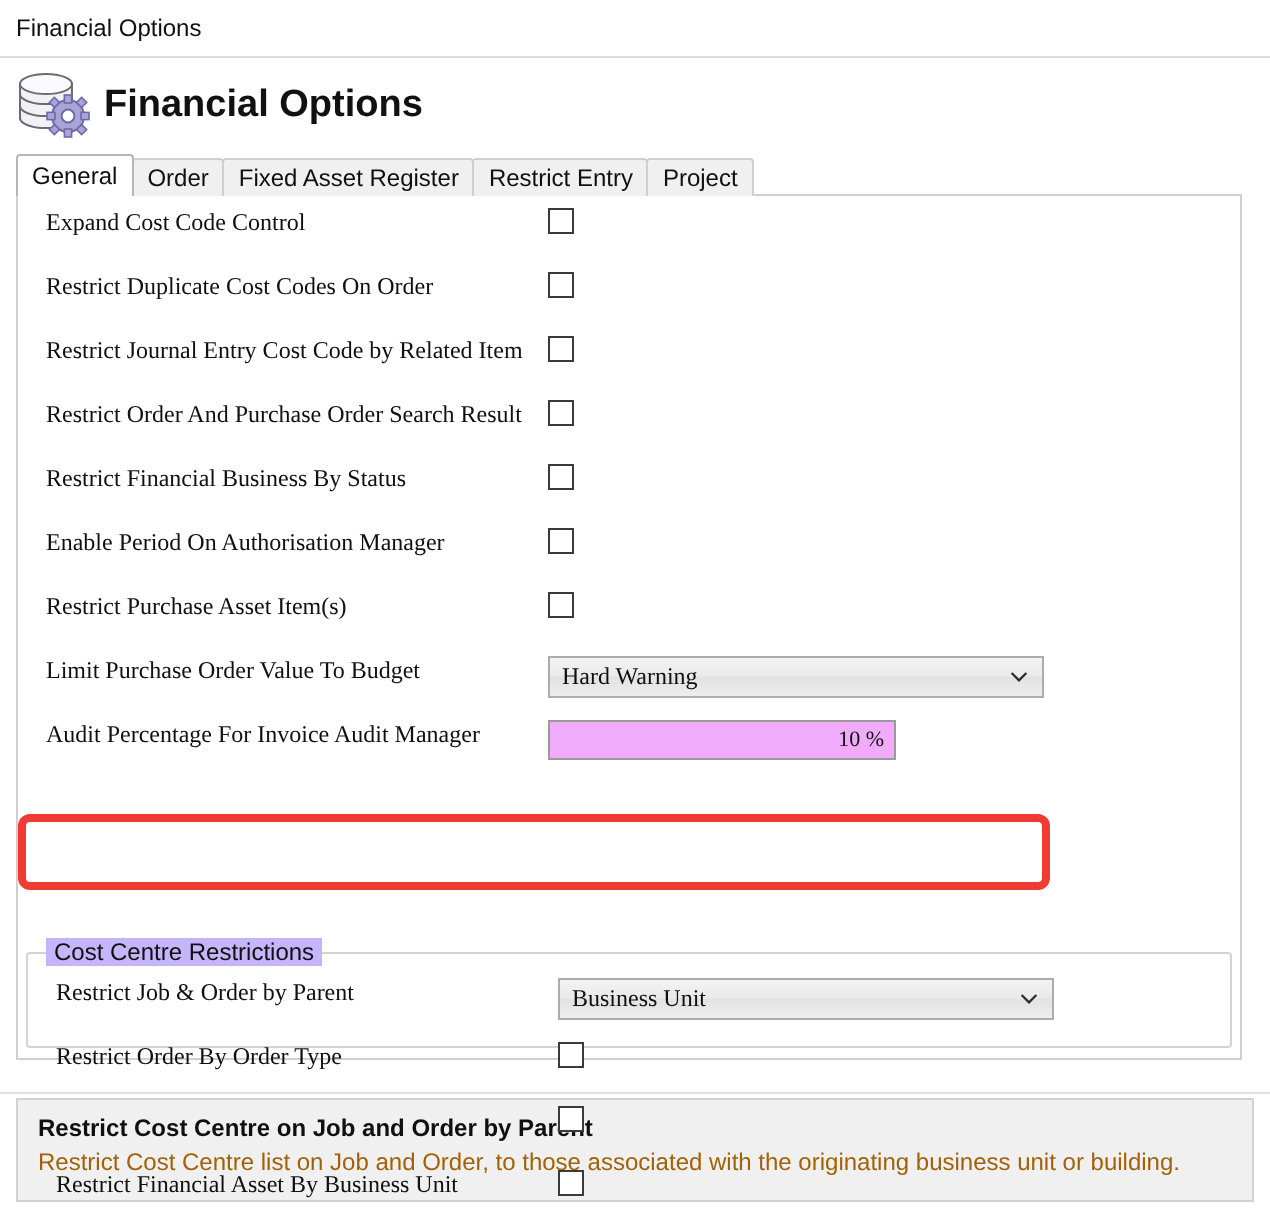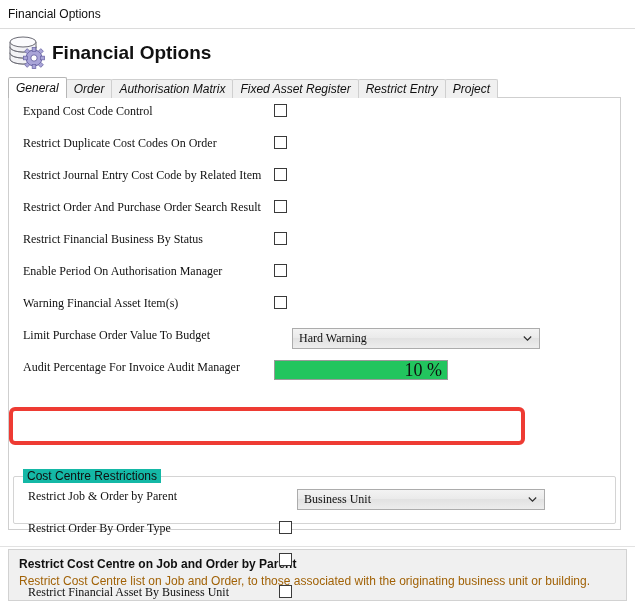--- a/index.html
+++ b/index.html
@@ -74,21 +74,20 @@
     padding: 0 7px;
     font-size: 12px;
     background: #f0f0f0;
     border: 1px solid #cfcfcf;
     border-bottom: none;
     box-sizing: border-box;
     color: #101010;
     margin-right: -1px;
     border-radius: 2px 2px 0 0;
     white-space: nowrap;
-    font-style: italic;
   }
   .tab.active {
     background: #ffffff;
     height: 21px;
     line-height: 20px;
     border-color: #b6b6b6;
     position: relative;
     z-index: 4;
   }
 
@@ -138,66 +137,65 @@
     width: 248px;
     height: 21px;
     border: 1px solid #acacac;
     background: linear-gradient(to bottom, #f3f3f3 0%, #eaeaea 48%, #e2e2e2 50%, #ededed 100%);
     box-sizing: border-box;
     display: flex;
     align-items: center;
     position: relative;
     font-size: 12px;
     color: #101010;
-    margin-left: 18px;
   }
   .combo .combo-text {
     padding-left: 6px;
     white-space: nowrap;
   }
   .combo .chev {
     position: absolute;
     right: 7px;
     top: 50%;
     width: 9px;
     height: 9px;
     margin-top: -5px;
   }
   .combo .chev svg { display:block; }
 
   .numbox {
     width: 174px;
     height: 20px;
     border: 1px solid #9a9a9a;
-    background: #22c55e;
+    background: #f0abfc;
     box-sizing: border-box;
     display: flex;
     align-items: center;
     justify-content: flex-end;
-    font-size: 18px;
+    font-size: 11px;
     color: #101010;
     padding-right: 5px;
   }
 
   
   .groupbox {
     position: absolute;
     left: 4px;
     right: 4px;
     top: 378px;
     bottom: 5px;
     border: 1px solid #d4d4d4;
     border-radius: 2px;
     box-sizing: border-box;
   }
   .groupbox-legend {
     position: absolute;
     top: -8px;
     left: 9px;
-    background: #14b8a6;
+    background: #c4b5fd;
     padding: 0 4px;
     font-size: 12px;
     color: #101010;
     white-space: nowrap;
   }
   .groupbox .rows-area { padding-top: 12px; }
 
   
   .red-highlight {
     position: absolute;
@@ -281,21 +279,20 @@
         <circle cx="0" cy="0" r="3.2" fill="#ffffff" stroke="#6f6aa8" stroke-width="1"></circle>
       </g>
     </svg>
   </span>
   <span class="page-title">Financial Options</span>
 </div>
 
 <div class="tabstrip">
   <div class="tab active"><span>General</span></div>
   <div class="tab"><span>Order</span></div>
-  <div class="tab"><span>Authorisation Matrix</span></div>
   <div class="tab"><span>Fixed Asset Register</span></div>
   <div class="tab"><span>Restrict Entry</span></div>
   <div class="tab"><span>Project</span></div>
 </div>
 
 <div class="tab-panel">
 
   <div class="rows-area">
 
     <div class="opt-row">
@@ -334,21 +331,21 @@
     </div>
 
     <div class="opt-row">
       <span class="opt-label">Enable Period On Authorisation Manager</span>
       <span class="ctrl-col">
           <span class="checkbox"></span>
         </span>
     </div>
 
     <div class="opt-row">
-      <span class="opt-label">Warning Financial Asset Item(s)</span>
+      <span class="opt-label">Restrict Purchase Asset Item(s)</span>
       <span class="ctrl-col">
           <span class="checkbox"></span>
         </span>
     </div>
 
 
     <div class="opt-row">
       <span class="opt-label">Limit Purchase Order Value To Budget</span>
       <span class="ctrl-col">
         <span class="combo">

